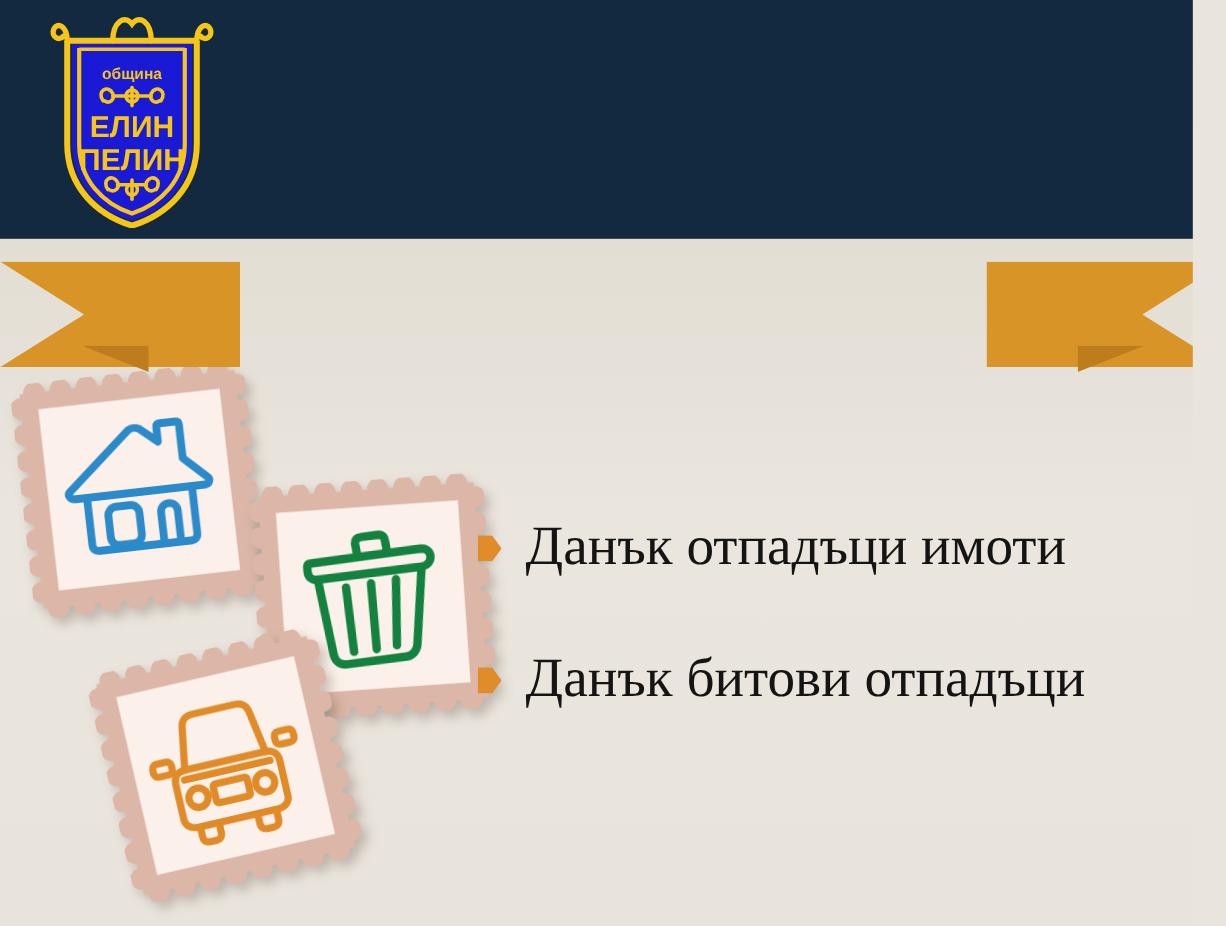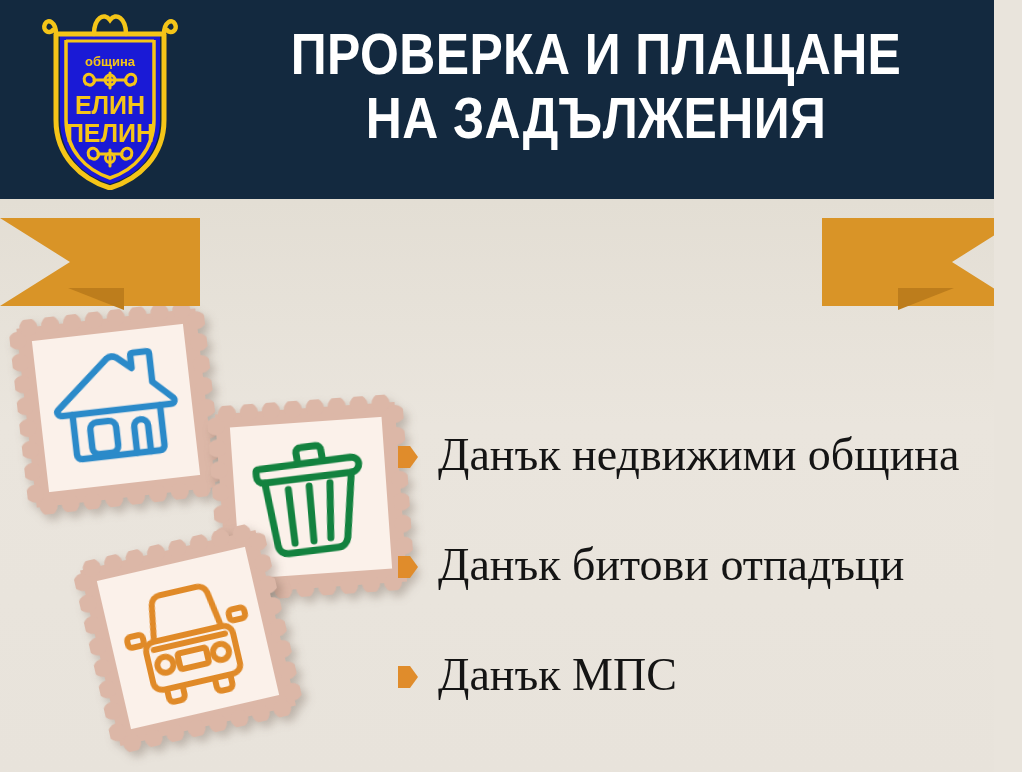--- a/index.html
+++ b/index.html
@@ -167,24 +167,20 @@
         <g fill="none" stroke="#f5c518" stroke-width="3" stroke-linecap="round">
           <path d="M54 150 C48 142 58 136 62 144 C64 149 59 153 55 150"></path>
           <path d="M94 150 C100 142 90 136 86 144 C84 149 89 153 93 150"></path>
           <path d="M62 146 L86 146"></path>
           <circle cx="74" cy="150" r="4.5"></circle>
           <path d="M74 142 L74 158"></path>
         </g>
       </svg>
     </div>
 
-    <div class="title-block">
-      <div class="title-line">ПРОВЕРКА И ПЛАЩАНЕ</div>
-      <div class="title-line">НА ЗАДЪЛЖЕНИЯ</div>
-    </div>
   </div>
 
   <div class="ribbon">
     <div class="ribbon-tail left"></div>
     <div class="ribbon-tail right"></div>
     <div class="ribbon-fold-l"></div>
     <div class="ribbon-fold-r"></div>
   </div>
 
   <div class="stamps">
@@ -357,27 +353,23 @@
           <path d="M93 121 L93 130 C93 133 95 135 98 135 L104 135 C107 135 109 133 109 130 L109 121"></path>
         </g>
       </svg>
     </div>
   </div>
 
   <div class="list">
 
     <div class="list-item">
       <span class="bullet"></span>
-      <span class="list-label">Данък недвижими община</span>
+      <span class="list-label">Данък отпадъци имоти</span>
     </div>
 
     <div class="list-item">
       <span class="bullet"></span>
       <span class="list-label">Данък битови отпадъци</span>
     </div>
 
-    <div class="list-item">
-      <span class="bullet"></span>
-      <span class="list-label">Данък МПС</span>
-    </div>
   </div>
 
 </div>
 
 </body></html>

